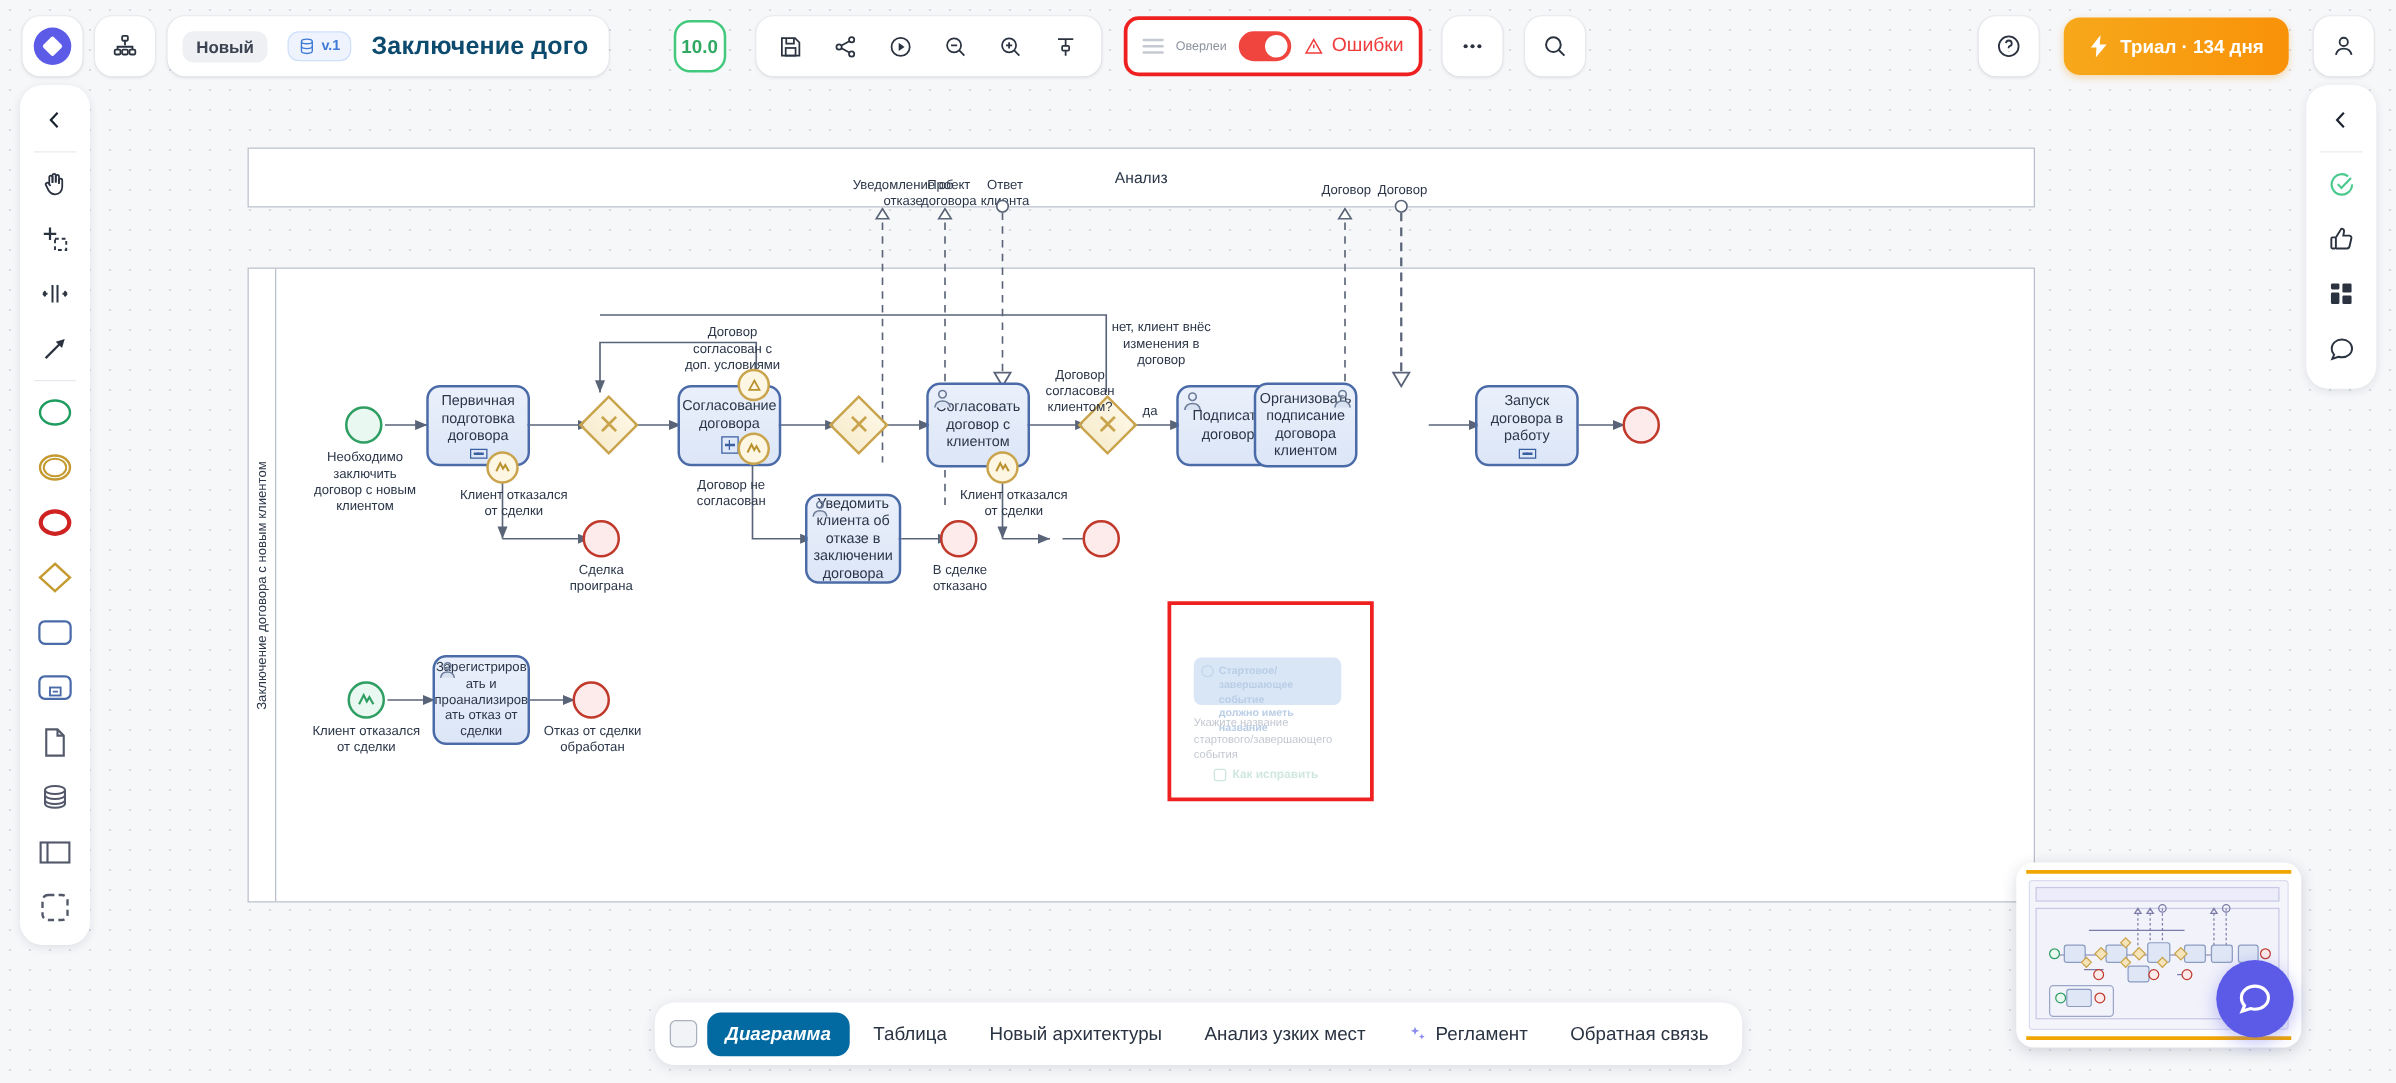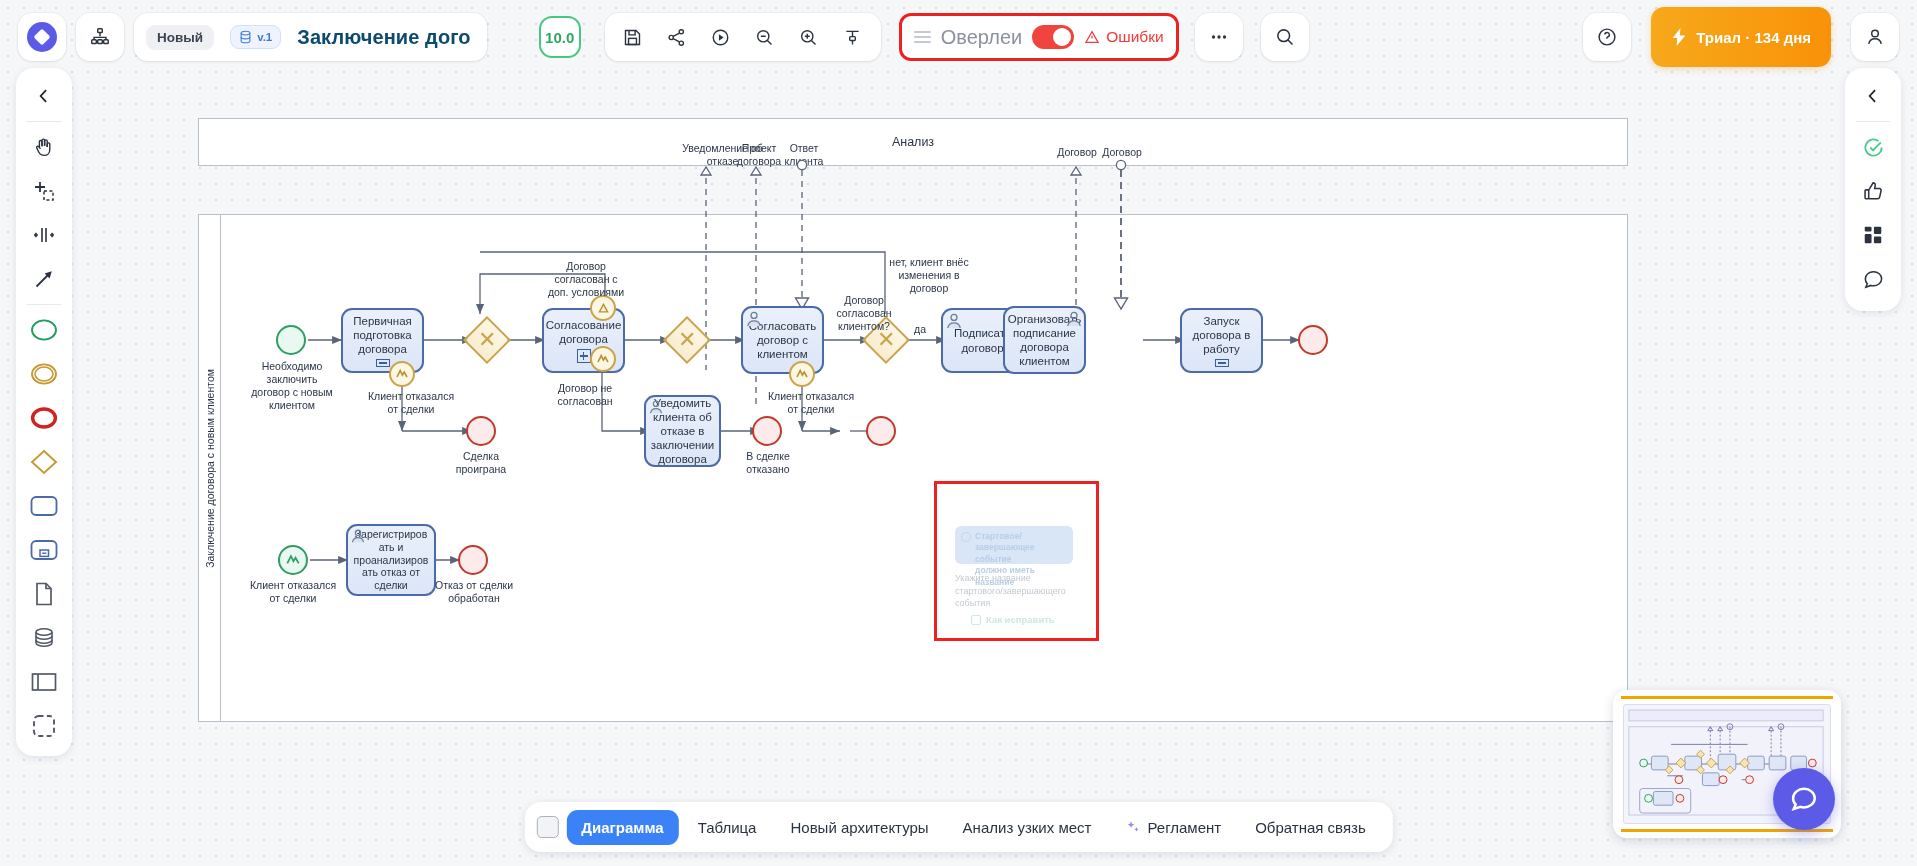--- a/index.html
+++ b/index.html
@@ -76,38 +76,38 @@
   .tool-pill { height: 48px; border-radius: 14px; padding: 0 6px; margin-left: 14px; }
   .tool-pill .icon-btn { width: 44px; height: 44px; }
 
   .overlay-group {
     margin-left: 8px; height: 48px; border-radius: 12px;
     border: 3px solid #ef2020; background: #fff;
     display:flex; align-items:center; gap: 10px; padding: 0 12px 0 12px;
   }
   .hamburger { display:flex; flex-direction:column; gap:3px; }
   .hamburger span { display:block; width:17px; height:2.2px; background:#c5c9d2; border-radius:2px; }
-  .overlay-label { color:#8b919e; font-size:20px; }
+  .overlay-label { color:#8b919e; font-size:10px; }
   .toggle {
     width: 42px; height: 24px; border-radius: 14px; background: #f0453f;
     position: relative; cursor: pointer;
   }
   .toggle::after {
     content:''; position:absolute; top:3px; right:3px;
     width:18px; height:18px; border-radius:50%; background:#fff;
   }
   .errors-label { color:#ef3b3b; font-size:15.5px; display:flex; align-items:center; gap:6px; white-space:nowrap; }
 
   .dots-btn { margin-left: 6px; }
   .search-btn { margin-left: 8px; }
 
   .spacer { flex: 1; }
 
   .trial-btn {
-    height: 60px; border-radius: 13px;
+    height: 46px; border-radius: 13px;
     background: linear-gradient(90deg,#f7a81b,#f99208);
     color:#fff; font-weight: 800; font-size: 15px;
     display:flex; align-items:center; gap:9px; padding: 0 20px;
     margin: 0 10px; cursor:pointer; white-space: nowrap;
     box-shadow: 0 2px 6px rgba(240,150,10,.3);
     text-align: center;
   }
 
   
   .left-rail {
@@ -246,21 +246,21 @@
     bottom: 14px; height: 50px;
     background:#fff; border-radius: 16px;
     box-shadow: 0 2px 10px rgba(20,30,60,.12);
     display:flex; align-items:center; gap: 4px; padding: 0 12px;
     z-index: 35;
   }
   .tab {
     padding: 9px 15px; border-radius: 11px; font-size: 15px; color:#2a3342; cursor:pointer;
     white-space: nowrap; display:flex; align-items:center; gap:7px;
   }
-  .tab.active { background:#3b82f6; color:#fff; font-weight:600; }
+  .tab.active { background:#0369a1; color:#fff; font-weight:600;font-style:italic; }
   .tab-square {
     width: 22px; height: 22px; border:1.8px solid #aab0bd; border-radius:5px;
     background:#f2f3f6; margin-right: 4px;
   }
 
   
   .minimap {
     position:absolute; right: 76px; bottom: 28px; width: 228px; height: 148px;
     background:#fff; border-radius: 14px;
     box-shadow: 0 3px 12px rgba(20,30,60,.16);
@@ -741,21 +741,21 @@
       </div>
     </div>
 
     <div class="node" style="left:198px; top:471px; width:30px; height:30px; border-radius:50%; border:2px solid #2e9e63; background:#e9f8f0; display:flex; align-items:center; justify-content:center;">
       <svg width="16" height="16" viewBox="0 0 14 14" fill="none" stroke="#2e9e63" stroke-width="1.5">
           <path d="M2 10 5.2 3.6 7.4 8 9.2 5 12 10"></path>
         </svg>
     </div>
     <div class="nlabel" style="left:158px; top:505px; width:110px;">Клиент отказался<br>от сделки</div>
 
-    <div class="node task" style="left:266px; top:450px; width:90px; height:72px; font-size:10.5px;">
+    <div class="node task" style="left:266px; top:450px; width:78px; height:72px; font-size:10.5px;">
       <span>Зарегистриров<br>ать и<br>проанализиров<br>ать отказ от<br>сделки</span>
     </div>
     <div class="node" style="left:270px; top:454px;">
       <svg width="16" height="16" viewBox="0 0 18 18" fill="none" stroke="#6d7d99" stroke-width="1.3">
         <circle cx="9" cy="5.4" r="3"></circle>
           <path d="M2.8 16c.5-3.4 3-5.2 6.2-5.2s5.7 1.8 6.2 5.2" fill="#d8e2f1"></path>
       </svg>
     </div>
 
     <div class="node ev-end" style="left:378px; top:471px;"></div>

